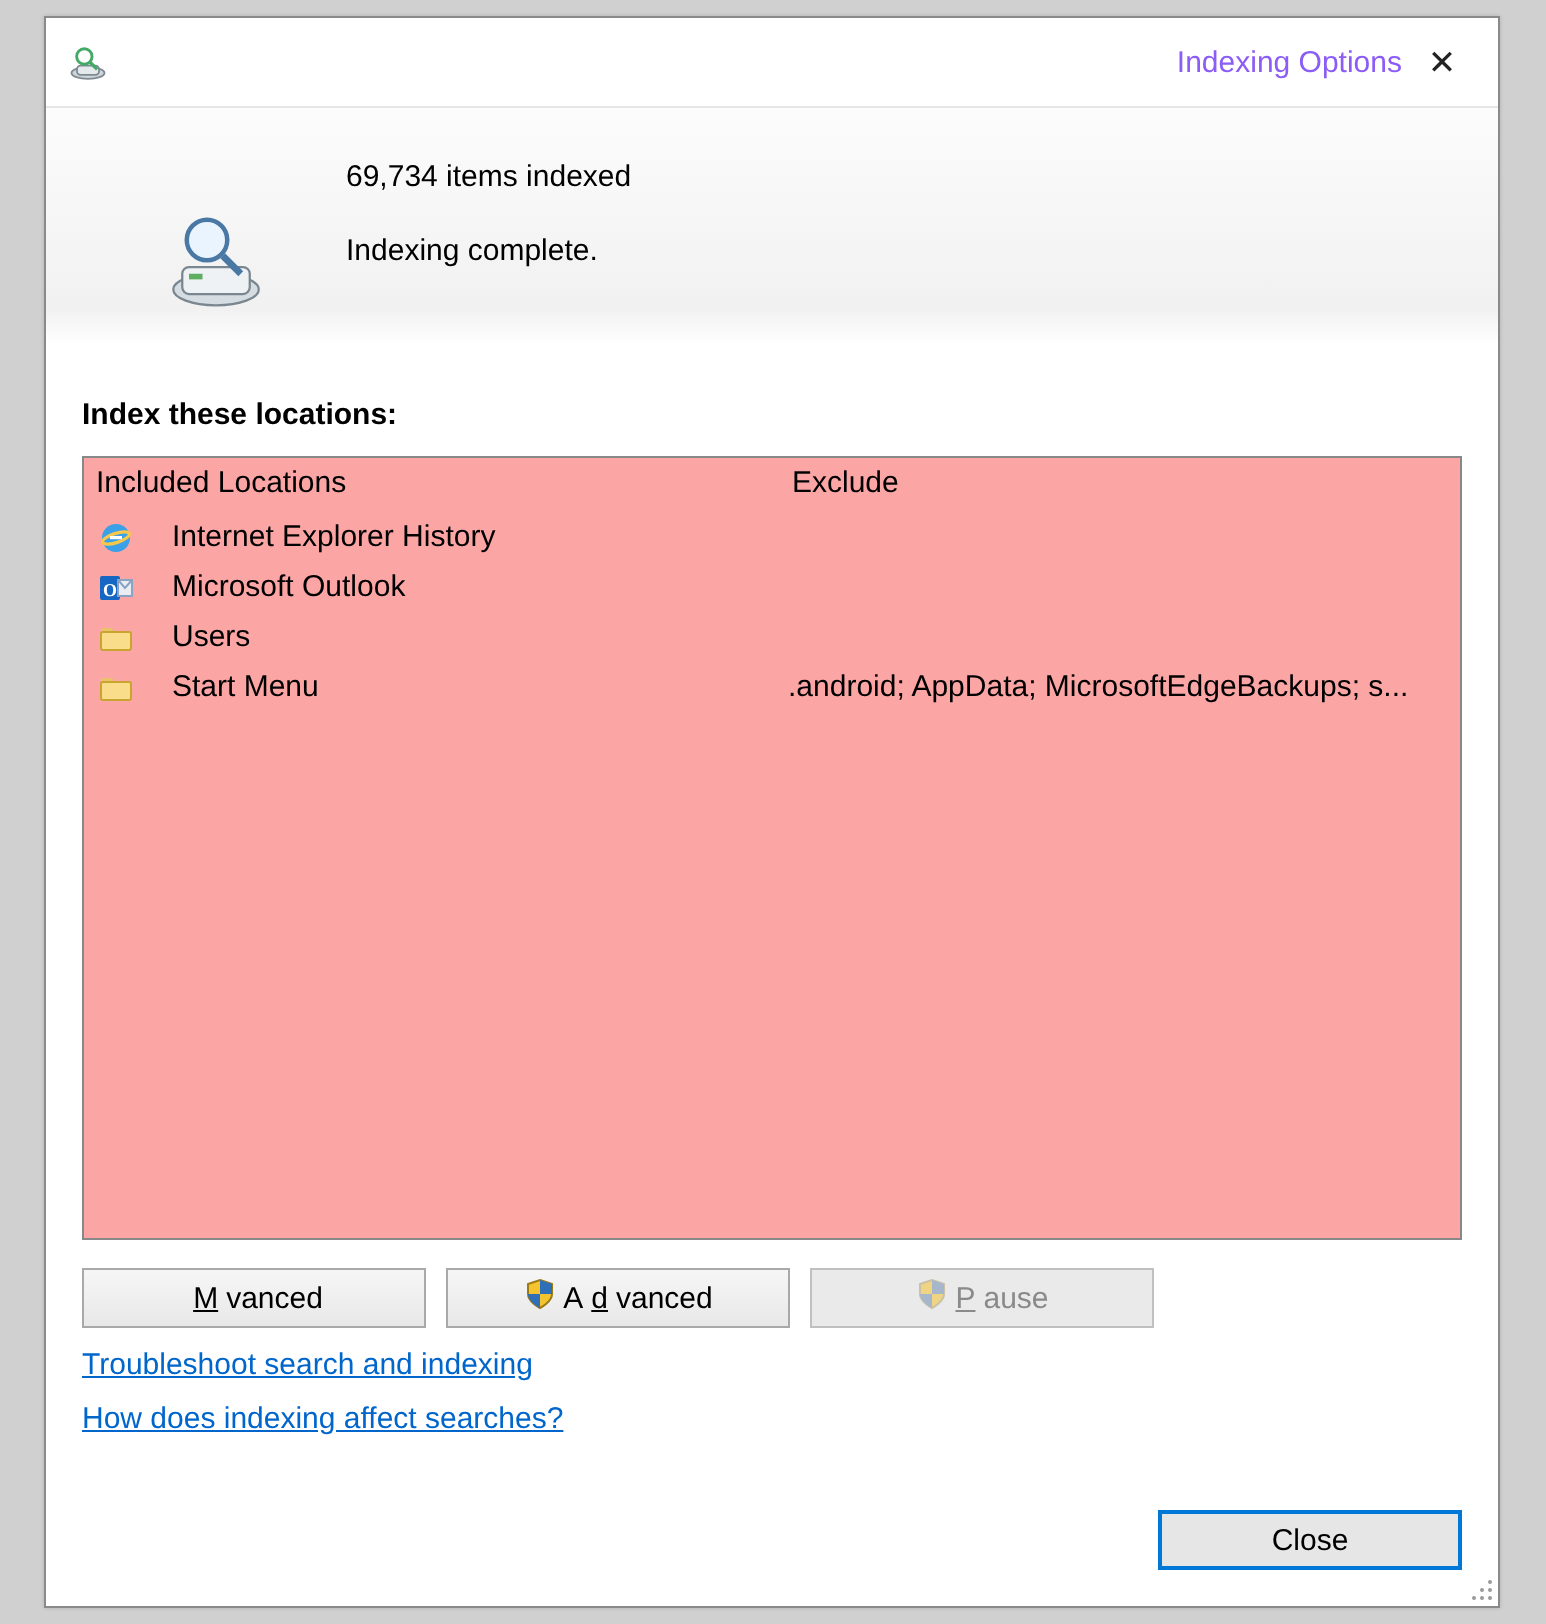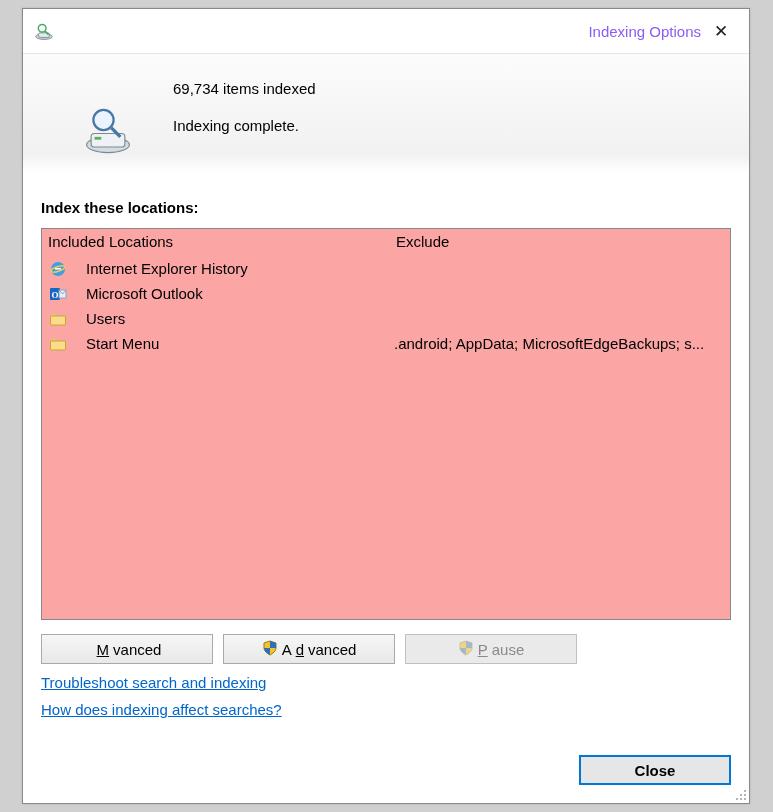--- a/index.html
+++ b/index.html
@@ -124,21 +124,20 @@
       justify-content:flex-end;
       padding: 4px 18px 18px 18px;
     }
     .close-button {
       width: 152px;
       height: 30px;
       border: 2px solid #0078d7;
       background: #e6e6e6;
       display:flex; align-items:center; justify-content:center;
       cursor:pointer;
-      font-weight:bold;
     }
 
     .resize-grip {
       position:absolute; right:2px; bottom:2px; width:14px; height:14px;
     }
 
     
     .folder-svg rect.tab{ fill:#e8c36a;}
     .folder-svg rect.body{ fill:#f9dd8a; stroke:#c9a52f;}
   </style>

